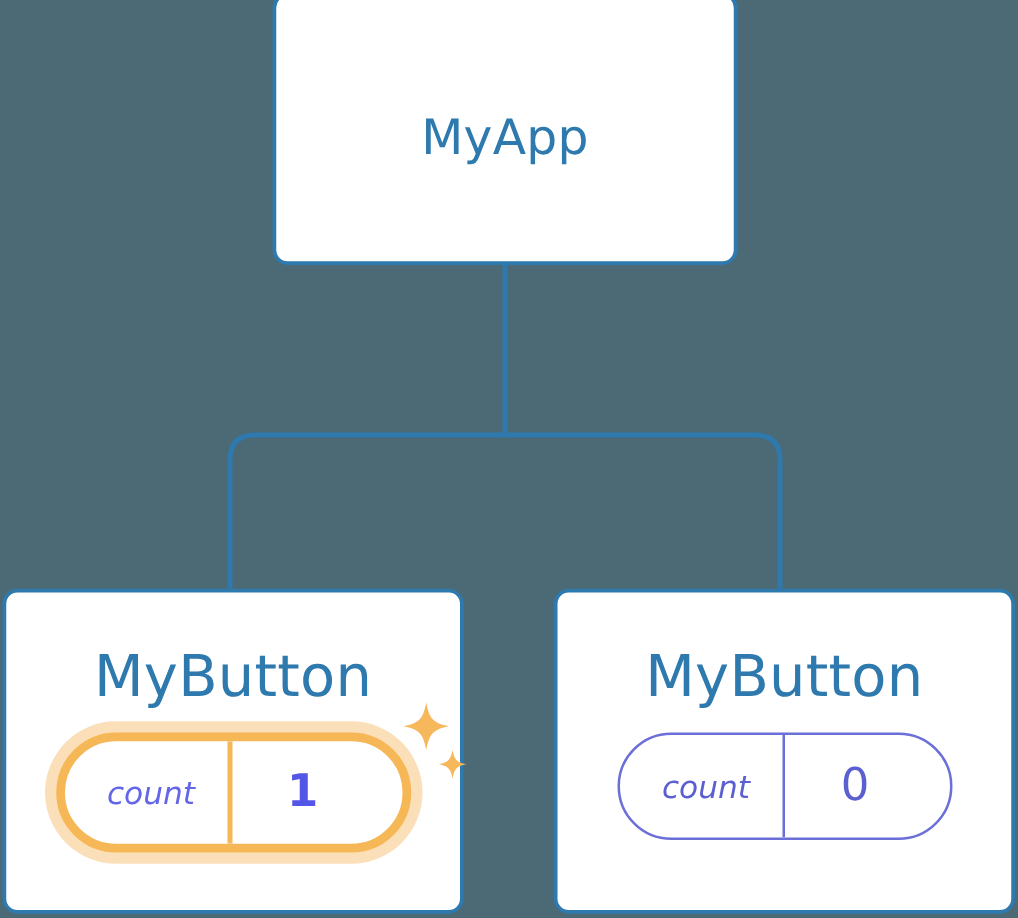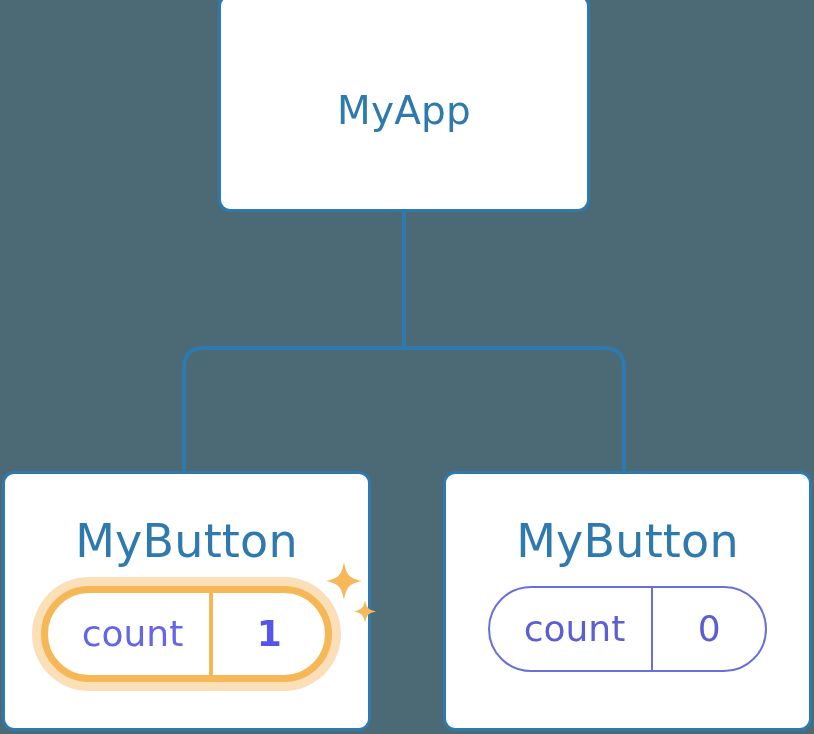--- a/index.html
+++ b/index.html
@@ -139,23 +139,24 @@
     color: #5356e6;
     font-weight: 700;
     border-left: 4px solid #f6b757;
   }
 
   .pill-key {
     display: flex;
     align-items: center;
     justify-content: center;
     padding: 0 26px 0 34px;
-    font-size: 36px;
+    font-size: 25px;
     line-height: 1;
     white-space: nowrap;
+    font-style: italic;
   }
 
   .pill-val {
     display: flex;
     align-items: center;
     justify-content: center;
     min-width: 72px;
     padding: 0 20px;
     font-size: 36px;
     line-height: 1;

